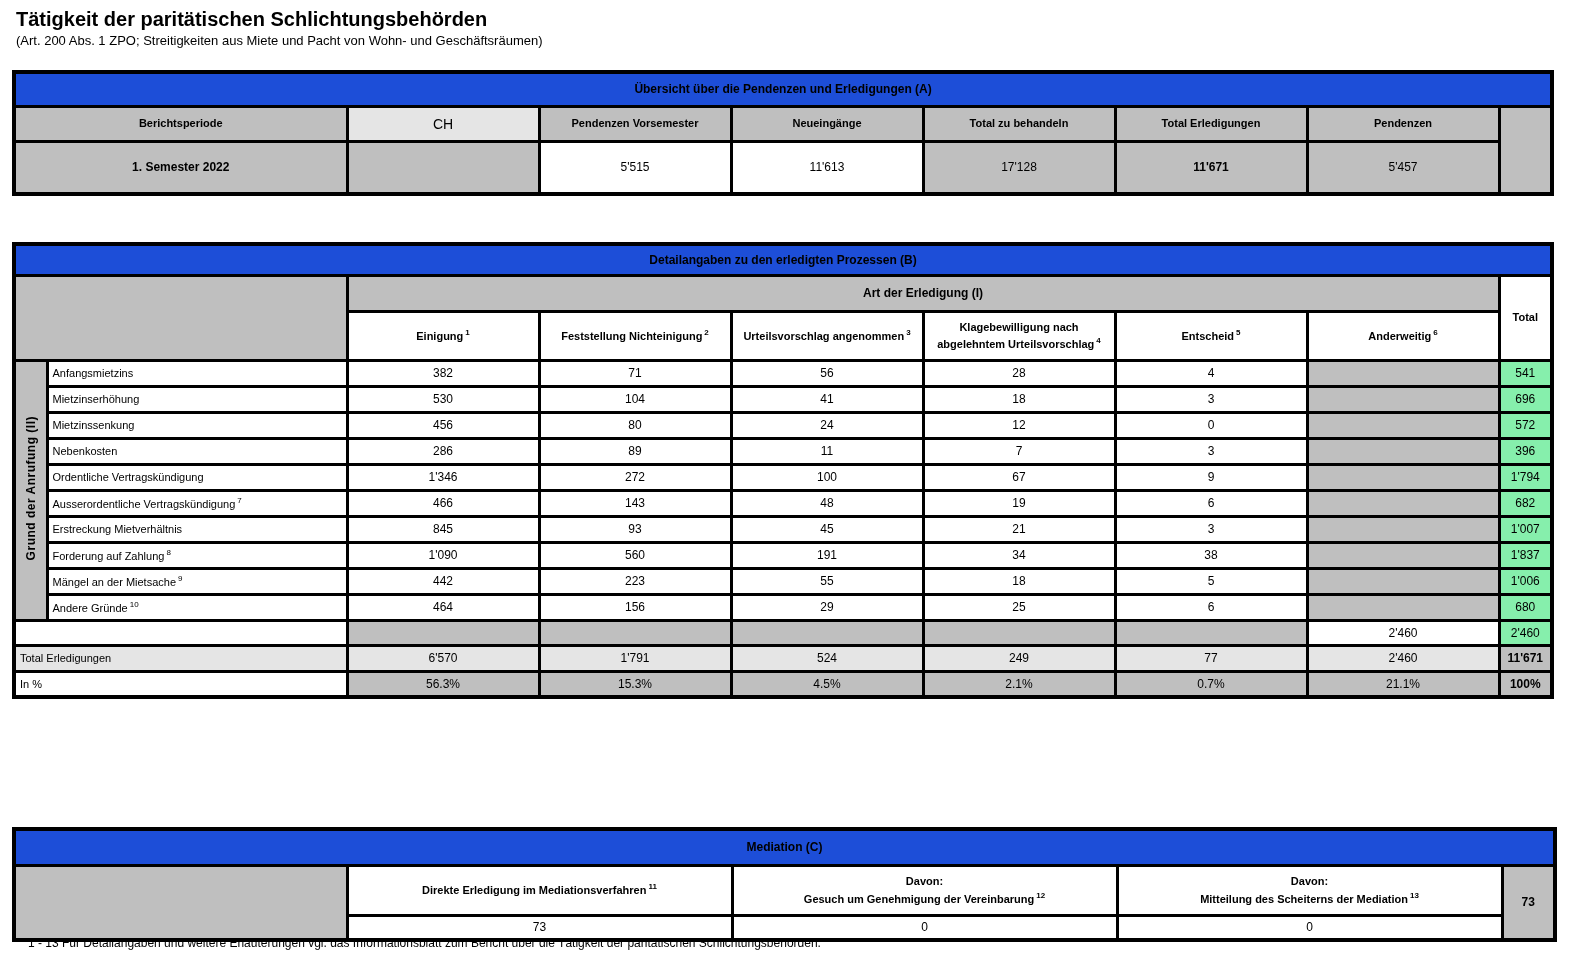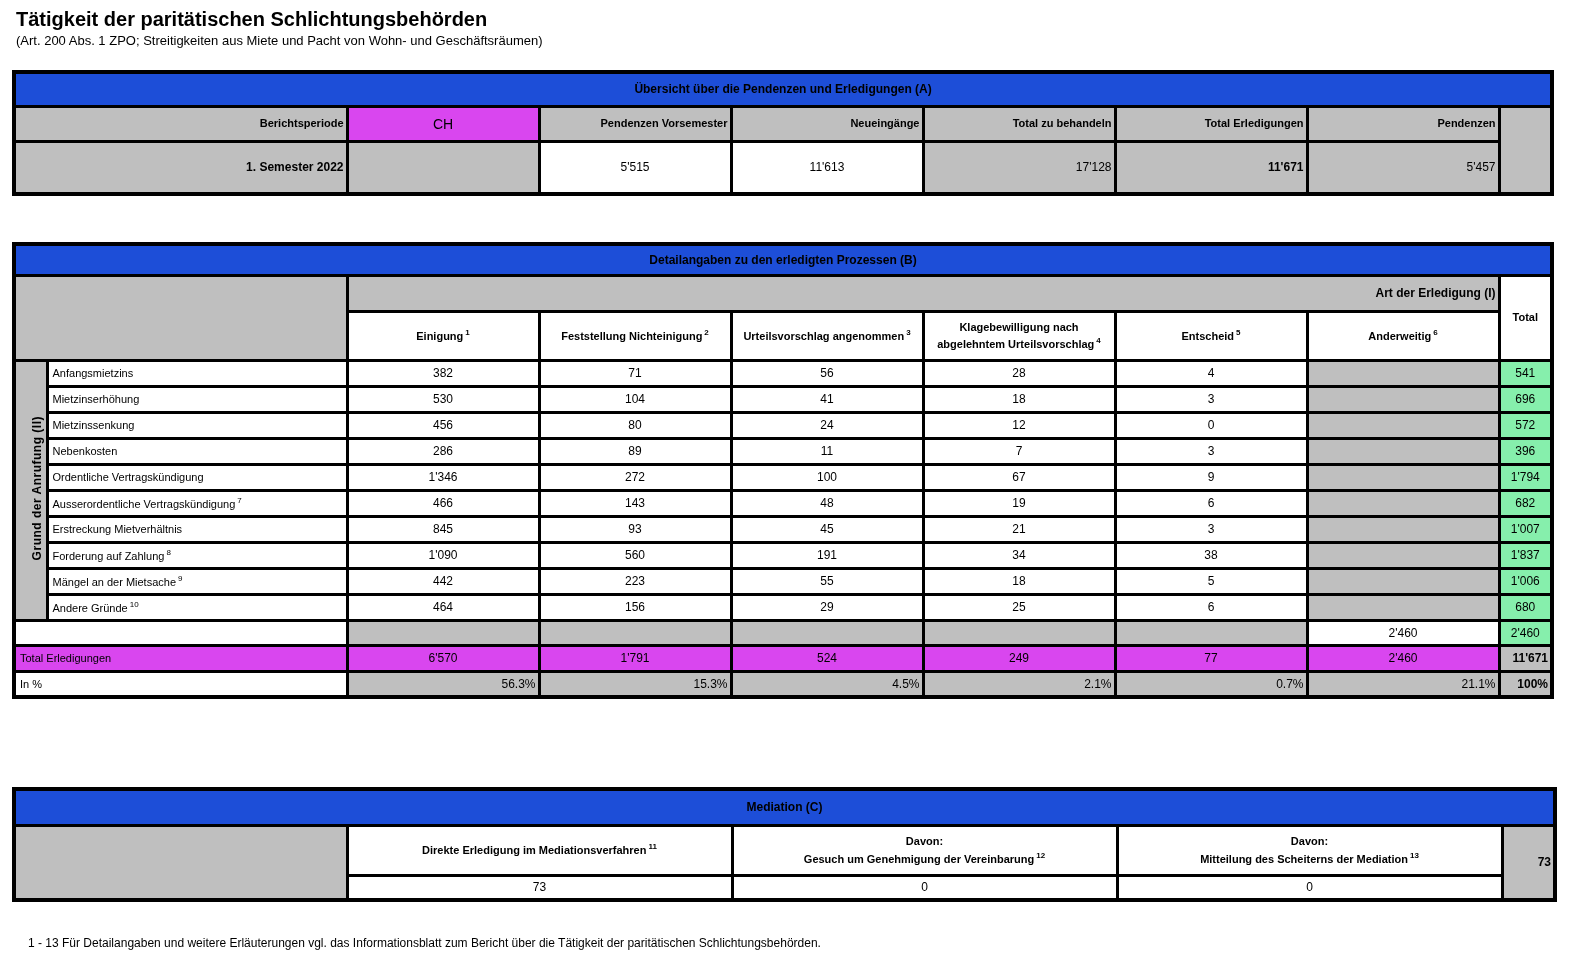--- a/index.html
+++ b/index.html
@@ -22,32 +22,32 @@
   table {
     border-collapse: collapse;
     table-layout: fixed;
     width: 1541px;
     border: 4px solid #000;
     position: absolute;
     left: 12px;
   }
   #table-a { top: 70px; }
   #table-b { top: 242px; }
-  #table-c { top: 787px; }
+  #table-c { top: 827px; }
   td {
     border: 3px solid #000;
     padding: 0 2px;
     text-align: center;
     vertical-align: middle;
     font-size: 12px;
     overflow: hidden;
   }
   .blue   { background: #1d4ed8; }
-  .gray   { background: #BFBFBF; text-align: right; }
-  .yellow { background: #d946ef; }
+  .gray   { background: #BFBFBF; }
+  .yellow { background: #e5e5e5; }
   .peach  { background: #86efac; margin-left: 12px; }
   .section-title { font-weight: bold; font-size: 12px; }
   .hdr { font-weight: bold; font-size: 11px; line-height: 1.5; }
   .bold { font-weight: bold; }
   .row-label {
     text-align: left; padding-left: 4px;
     font-weight: normal; font-size: 11px;
   }
   .num { font-size: 12px; }
   .ch-cell { font-size: 14px; }

